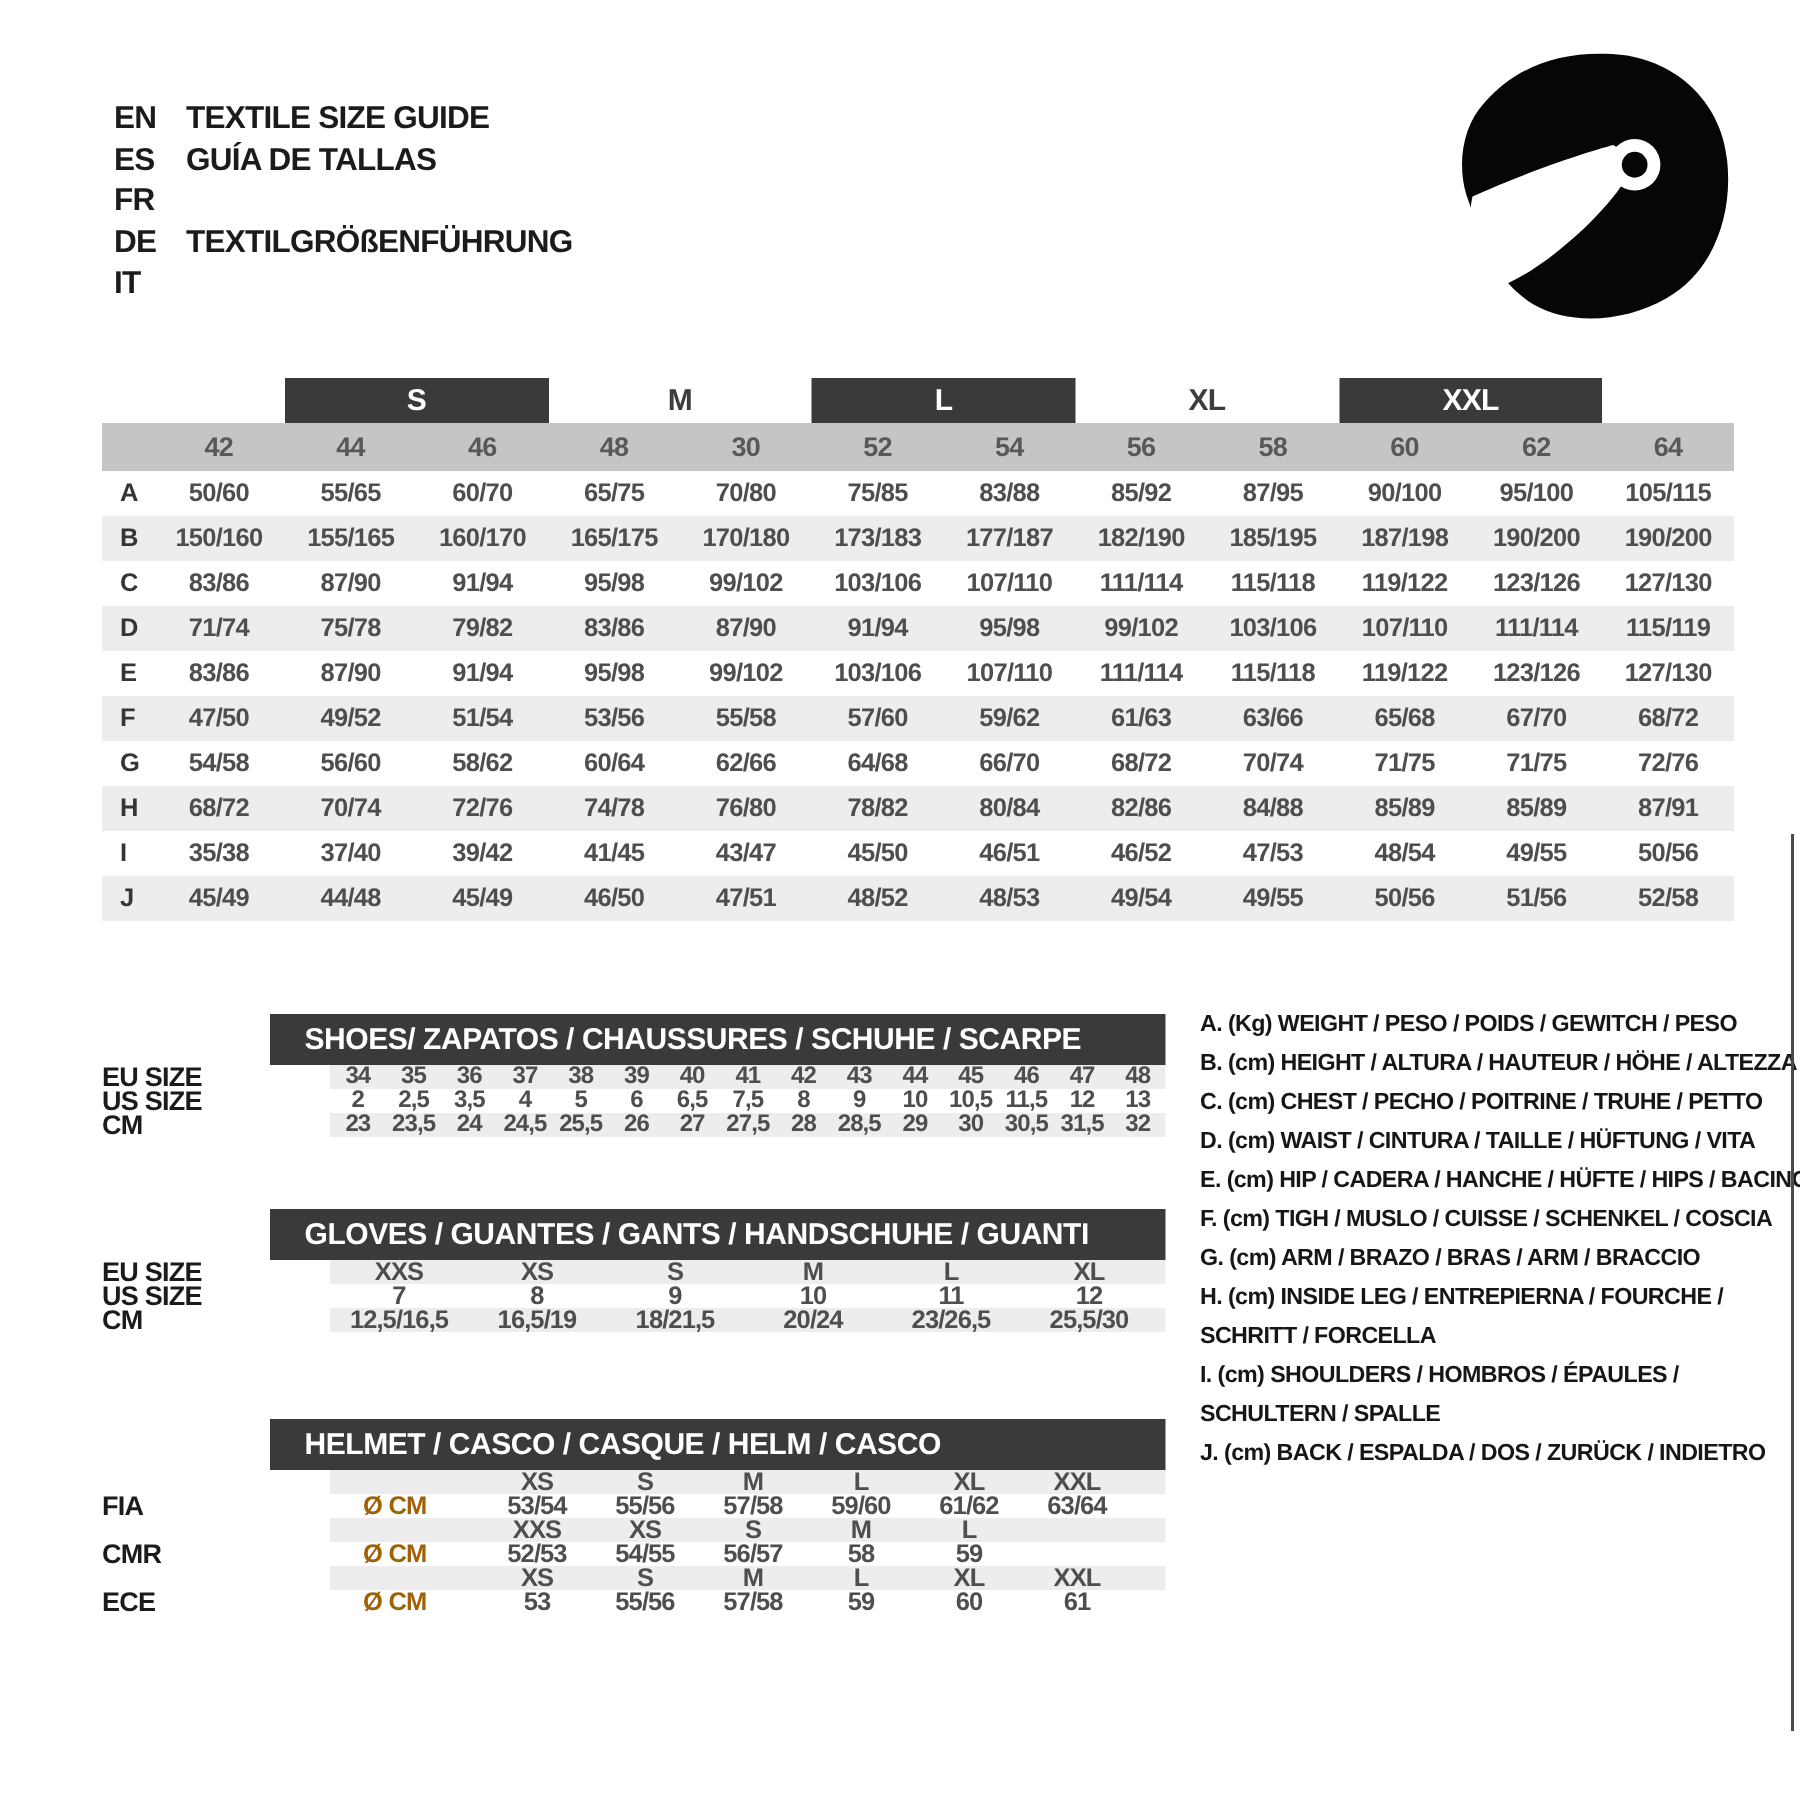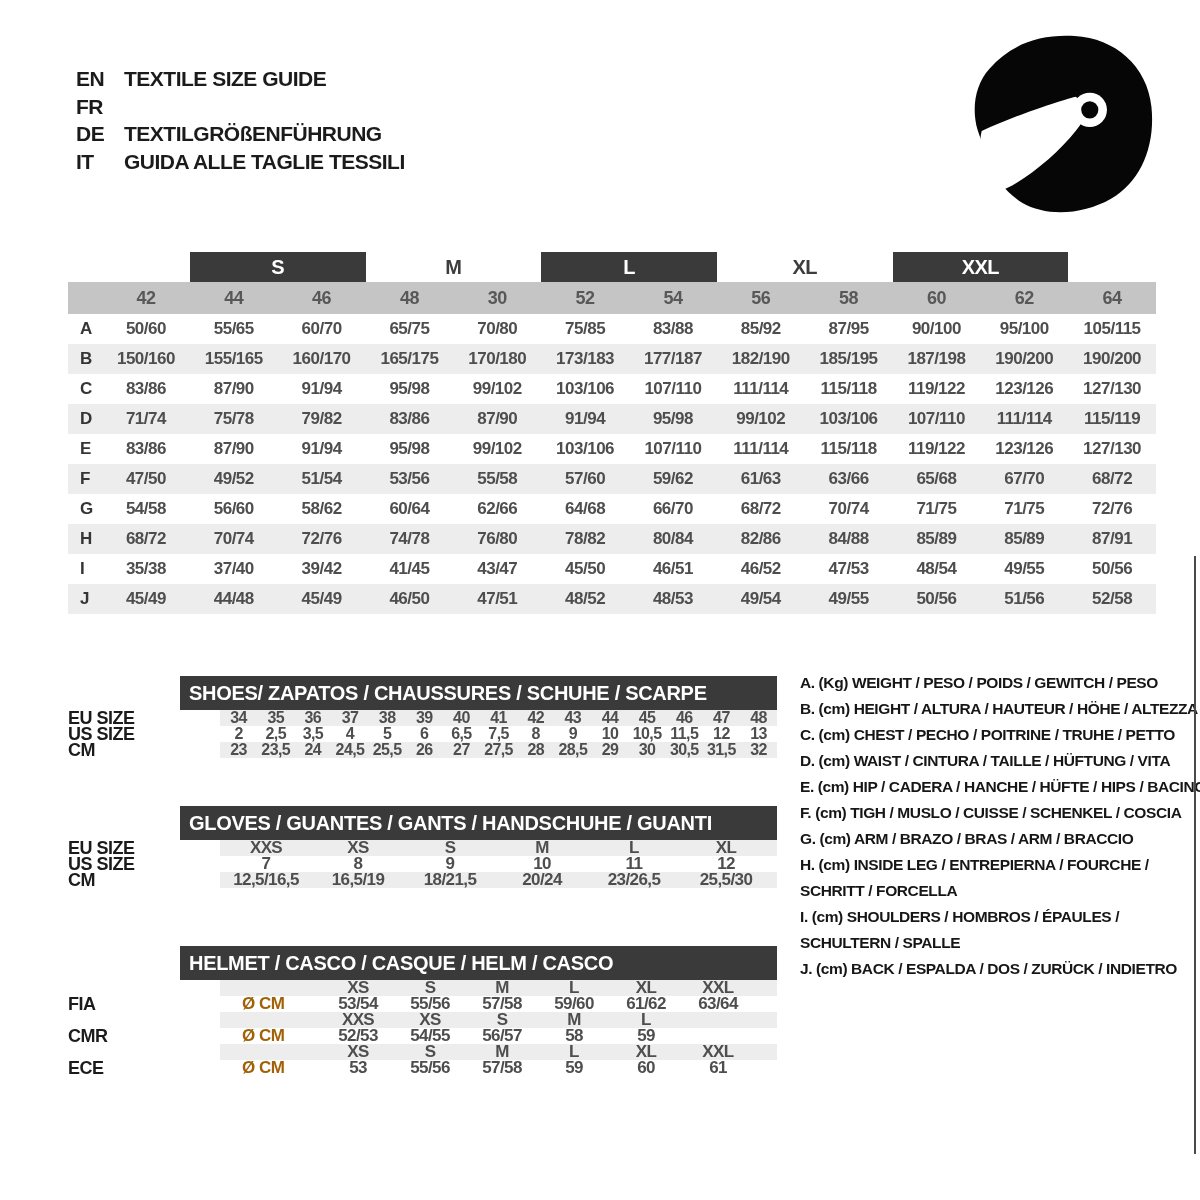--- a/index.html
+++ b/index.html
@@ -31,21 +31,21 @@
   .cell { display:flex; align-items:center; justify-content:center; letter-spacing:-0.5px; }
   .trow .cell { font-size:17px; color:#4e4e4e; }
   .rlabel { display:flex; align-items:center; padding-left:12px; font-size:17px; color:#353535; }
 
   
   .sub { position:absolute; left:68px; width:709px; }
   .sub-shoes  { top:676px; }
   .sub-gloves { top:806px; }
   .sub-helmet { top:946px;text-align:right; }
   .sub-title { margin-left:112px; height:34px; background:#3a3a3a; color:#fff;
-               display:flex; align-items:center; padding-left:9px; font-size:20px;
+               display:flex; align-items:center; padding-left:23px; font-size:20px;
                letter-spacing:-0.3px; }
   .sub-row { display:flex; height:16px; }
   .sub-label { width:112px; flex:0 0 112px; display:flex; align-items:center;
                font-size:18px; color:#1b1b1b; letter-spacing:-0.5px; }
   .sub-band { flex:1; display:flex;margin-left:40px; }
   .sub-band.shade { background:#ededed; }
   .sub-band .cell { font-size:16px; color:#4e4e4e; letter-spacing:-0.6px; }
   .shoe-band .cell { flex:1; }
   .glove-band .cell { flex:0 0 92px; font-size:17px; }
   .helm-band .unit-cell { flex:0 0 80px; justify-content:flex-start; padding-left:22px; font-size:17px; color:#a16207; display:flex; align-items:center; letter-spacing:-0.5px; }
@@ -63,29 +63,32 @@
 <body>
 
 <div class="page">
 
   <div class="lang-block" id="lang-block">
       <div class="lang-row">
         <span class="lang-code">EN</span>
         <span>TEXTILE SIZE GUIDE</span>
       </div>
       <div class="lang-row">
+        <span class="lang-code">ES</span>
+        <span>GUÍA DE TALLAS</span>
+      </div>
+      <div class="lang-row">
         <span class="lang-code">FR</span>
       </div>
       <div class="lang-row">
         <span class="lang-code">DE</span>
         <span>TEXTILGRÖßENFÜHRUNG</span>
       </div>
       <div class="lang-row">
         <span class="lang-code">IT</span>
-        <span>GUIDA ALLE TAGLIE TESSILI</span>
       </div>
     </div>
 
   <div class="helmet-icon">
     <svg viewBox="0 0 200 190" xmlns="http://www.w3.org/2000/svg" aria-hidden="true">
       <path d="M112 6 C152 8 184 36 188 76 C192 114 178 150 148 167 C120 183 84 185 60 171 C44 161 34 147 26 128 L16 99 C10 79 13 54 28 38 C49 14 78 4 112 6 Z" fill="#060606"></path>
       <path d="M20 100 C52 85 97 70 113 66 L123 73 C125 80 122 89 113 100 C94 124 59 153 34 161 C23 146 15 122 20 100 Z" fill="#ffffff"></path>
       <circle cx="127" cy="79" r="17" fill="#ffffff"></circle>
       <circle cx="127" cy="79" r="8.5" fill="#060606"></circle>
     </svg>

